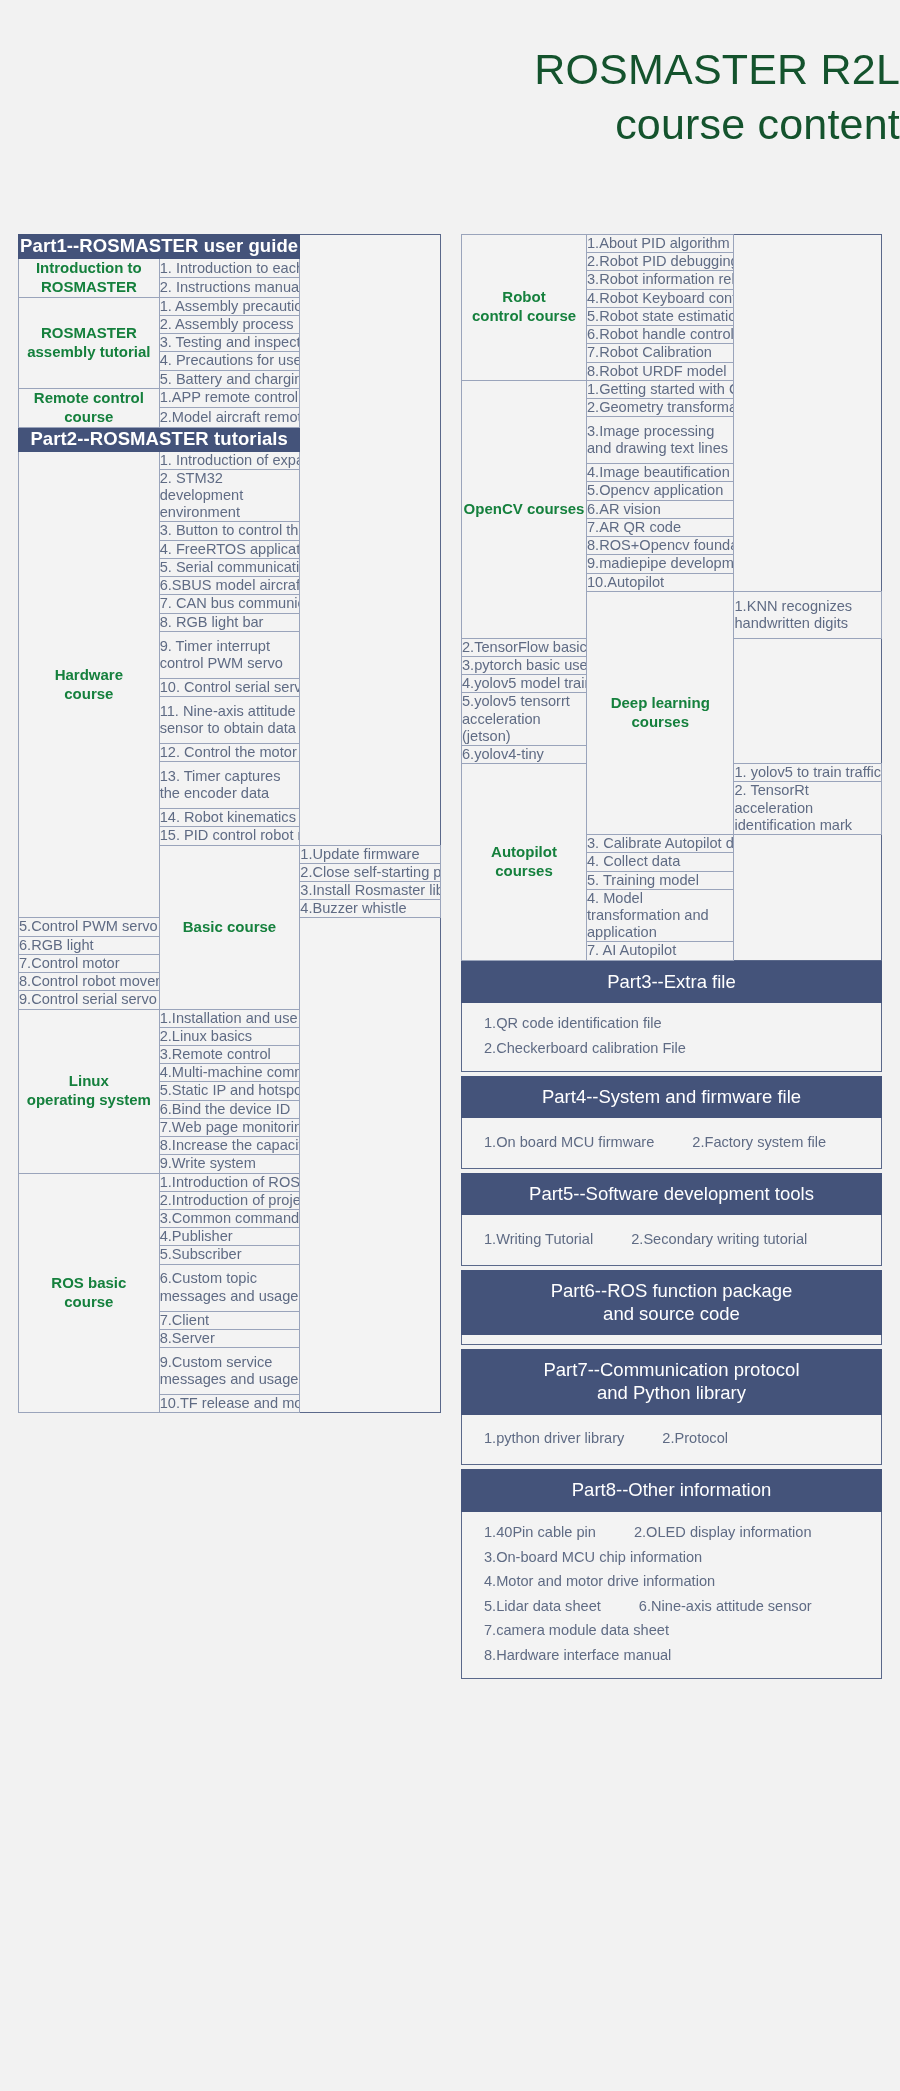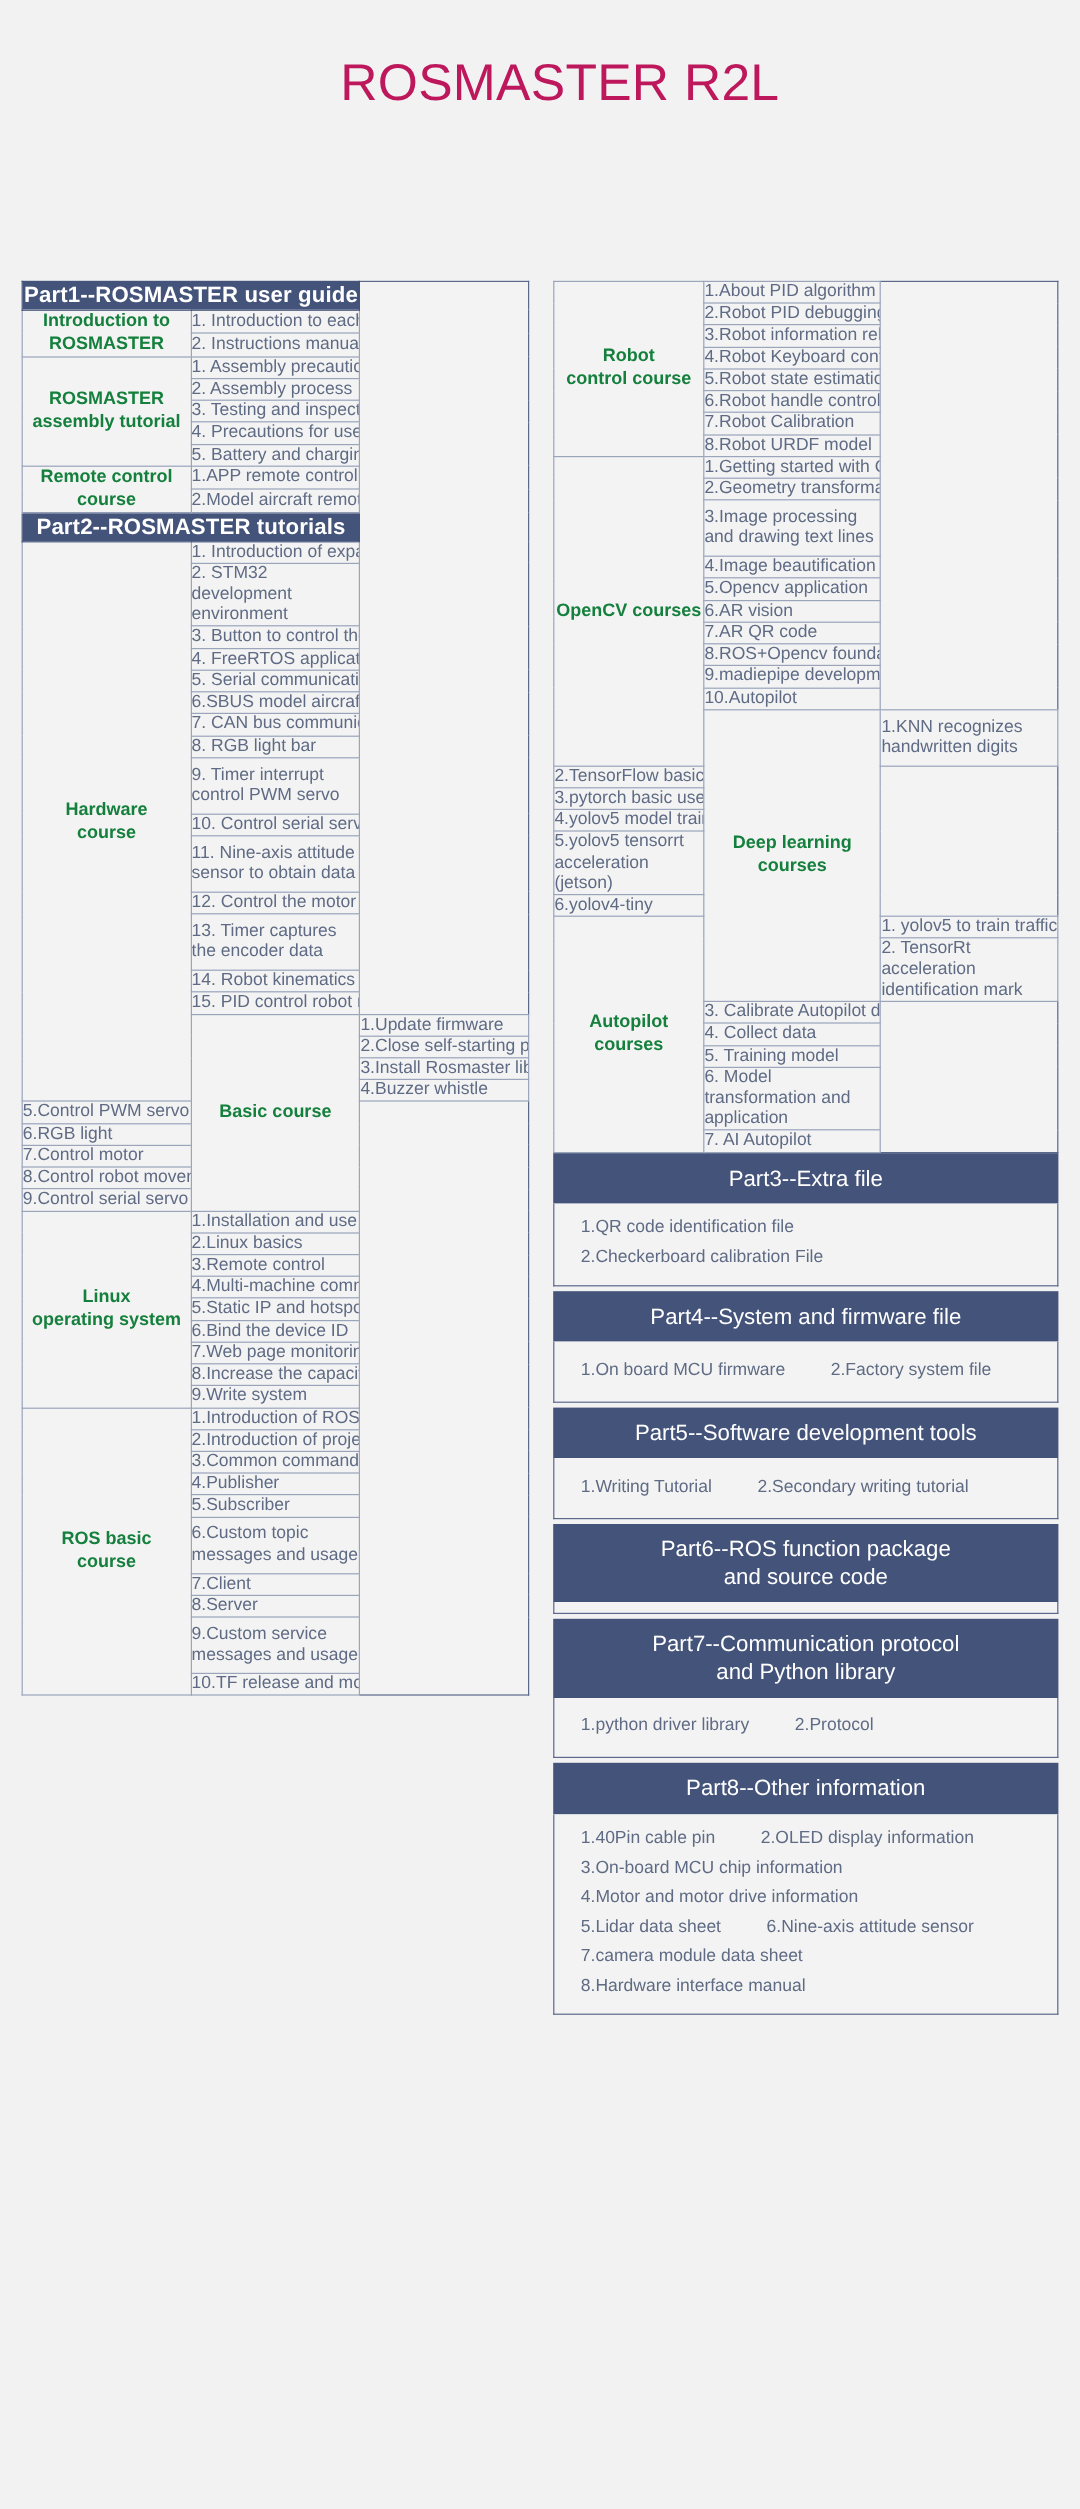--- a/index.html
+++ b/index.html
@@ -10,22 +10,22 @@
   }
   body {
     width: 900px;
     height: 2091px;
     font-family: "Liberation Sans", sans-serif;
     color: #3c4a63;
     position: relative;
     overflow: hidden;
   }
   .page-title {
-    text-align: center;
-    color: #be185d;
+    text-align: right;
+    color: #14532d;
     font-size: 43px;
     font-weight: 400;
     line-height: 1.28;
     letter-spacing: 0.2px;
     padding-top: 42px;
     padding-left: 33px;
   }
   .page-title .l2 { display: block; }
 
   .board {
@@ -125,20 +125,21 @@
     border: 1px solid #5a688a;
     border-top: none;
     height: 9px;
   }
 </style>
 </head>
 <body>
 
 <div class="page-title">
   <span>ROSMASTER R2L</span>
+  <span class="l2">course content</span>
 </div>
 
 <div class="board">
 
   <div class="col-left">
     <table class="tbl" id="left-table">
         <tbody>
           <tr>
             <td class="part-head" colspan="2">Part1--ROSMASTER user guide</td>
           </tr>
@@ -400,21 +401,21 @@
           <tr>
             <td class="item">3. Calibrate Autopilot data</td>
           </tr>
           <tr>
             <td class="item">4. Collect data</td>
           </tr>
           <tr>
             <td class="item">5. Training model</td>
           </tr>
           <tr>
-            <td class="item wrap2" style="height: 46px;">6. Model transformation and application</td>
+            <td class="item wrap2" style="height: 46px;">4. Model transformation and application</td>
           </tr>
           <tr>
             <td class="item">7. AI Autopilot</td>
           </tr>
         </tbody>
       </table>
     <div id="right-blocks">
         <div class="block-wrap">
           <div class="banner-standalone">Part3--Extra file</div>
           <div class="freeblock">

